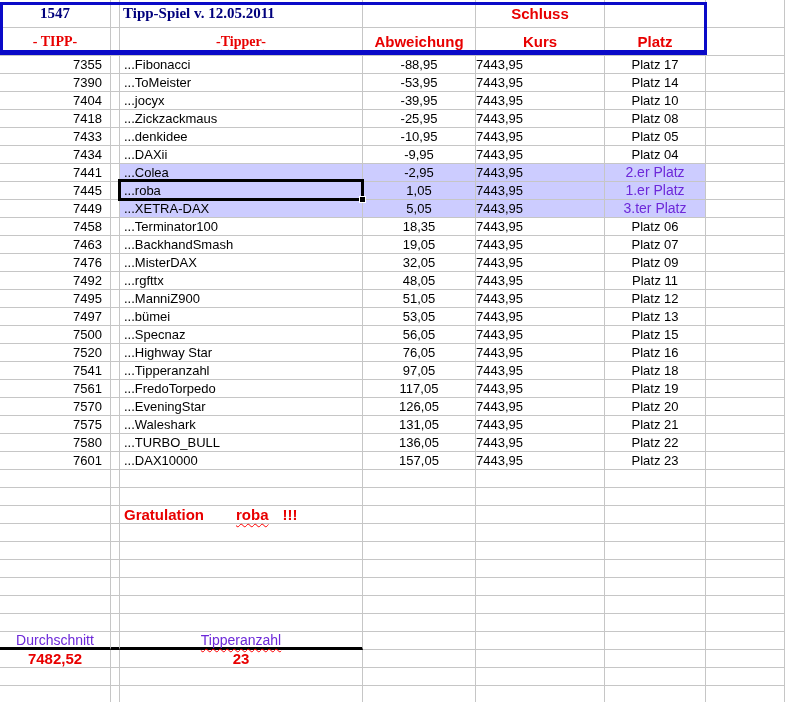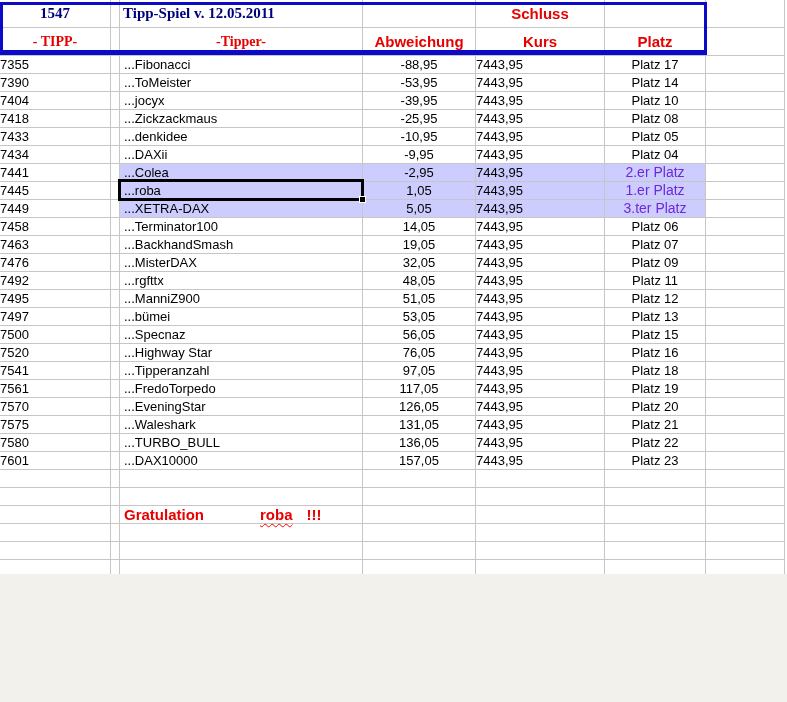--- a/index.html
+++ b/index.html
@@ -1,24 +1,24 @@
 <!DOCTYPE html>
 <html><head>
 <meta charset="utf-8">
 <style>
   html,body{margin:0;padding:0;background:#f2f1ec;}
   .sheet{
-    position:relative;width:787px;height:574px;background:#ffffff;overflow:hidden;
+    position:relative;width:787px;height:702px;background:#ffffff;overflow:hidden;
     font-family:"Liberation Sans",sans-serif;font-size:13px;color:#000;
   }
   
   .row{display:flex;height:18px;}
   .c{box-sizing:border-box;border-right:1px solid #c6c6c6;border-bottom:1px solid #c6c6c6;
      line-height:17px;overflow:visible;white-space:nowrap;}
-  .cA{width:111px;text-align:left;padding-right:8px;}
+  .cA{width:111px;text-align:right;padding-right:8px;}
   .cB{width:9px;}
   .cC{width:243px;text-align:left;padding-left:4px;}
   .cD{width:113px;text-align:center;}
   .cE{width:129px;padding-right:2px;}
   .cF{width:101px;text-align:center;}
   .cG{width:79px;}
   .cH{width:2px;border:none;}
   
   .header-zone{position:relative;height:56px;}
   .hrow{display:flex;height:28px;}
@@ -36,22 +36,22 @@
   .platz-green{color:#6d28d9;font-weight:normal;font-size:14px;line-height:16px;}
   .sel{position:relative;}
   .sel::after{content:"";position:absolute;left:-2px;top:-3px;right:-2px;bottom:-2px;
     border:3px solid #000;pointer-events:none;z-index:2;}
   .sel::before{content:"";position:absolute;right:-4px;bottom:-4px;width:5px;height:5px;
     background:#000;border:1px solid #fff;z-index:3;}
   .sq{text-decoration:underline;text-decoration-style:wavy;text-decoration-color:#ff0000;
     text-decoration-thickness:1px;text-underline-offset:3px;}
   
   .grat{color:#e80000;font-weight:bold;font-size:15px;line-height:17px;}
-  .grat .g1{margin-right:16px;}
-  .grat .g2{margin-right:14px;margin-left:40px;}
+  .grat .g1{margin-right:32px;}
+  .grat .g2{margin-right:14px;}
   
   .thick{border-bottom:3px solid #000;}
   .sum-label{color:#6d28d9;font-size:14px;text-align:center;padding:0;line-height:16px;}
   .sum-value{color:#e80000;font-weight:bold;font-size:15px;text-align:center;padding:0;}
 </style>
 </head>
 <body>
 
 <div class="sheet">
 
@@ -168,21 +168,21 @@
         <div class="c cD">5,05</div>
         <div class="c cE">7443,95</div>
         <div class="c cF platz-green">3.ter Platz</div>
         <div class="c cG"></div>
         <div class="cH"></div>
       </div>
       <div class="row">
         <div class="c cA">7458</div>
         <div class="c cB"></div>
         <div class="c cC">...Terminator100</div>
-        <div class="c cD">14,05</div>
+        <div class="c cD">18,35</div>
         <div class="c cE">7443,95</div>
         <div class="c cF">Platz 06</div>
         <div class="c cG"></div>
         <div class="cH"></div>
       </div>
       <div class="row">
         <div class="c cA">7463</div>
         <div class="c cB"></div>
         <div class="c cC">...BackhandSmash</div>
         <div class="c cD">19,05</div>

